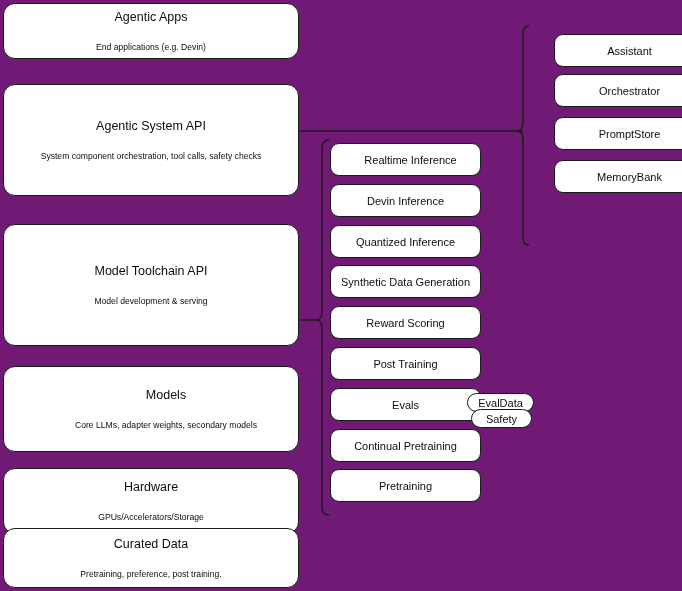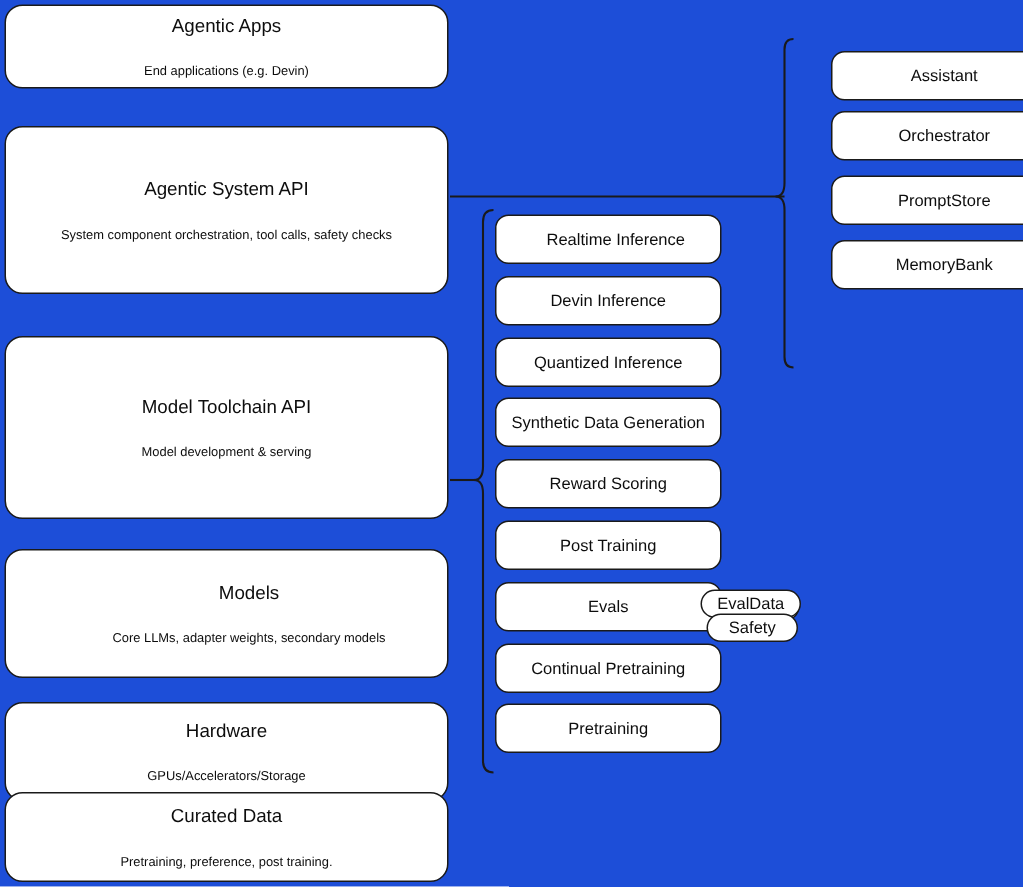--- a/index.html
+++ b/index.html
@@ -9,21 +9,21 @@
     background: #ffffff;
   }
   body {
     font-family: "Liberation Sans", sans-serif;
     color: #000000;
   }
   #canvas {
     position: relative;
     width: 682px;
     height: 591px;
-    background: #1d4ed8;
+    background: #701a75;
     overflow: hidden;
   }
 
   
   .layer-box {
     position: absolute;
     left: 3px;
     width: 296px;
     box-sizing: border-box;
     border: 1.4px solid #1a1a1a;

